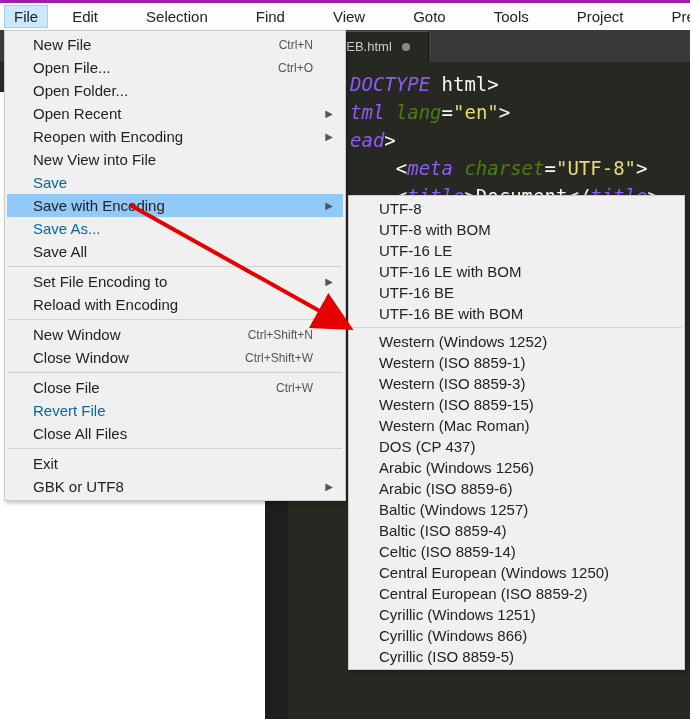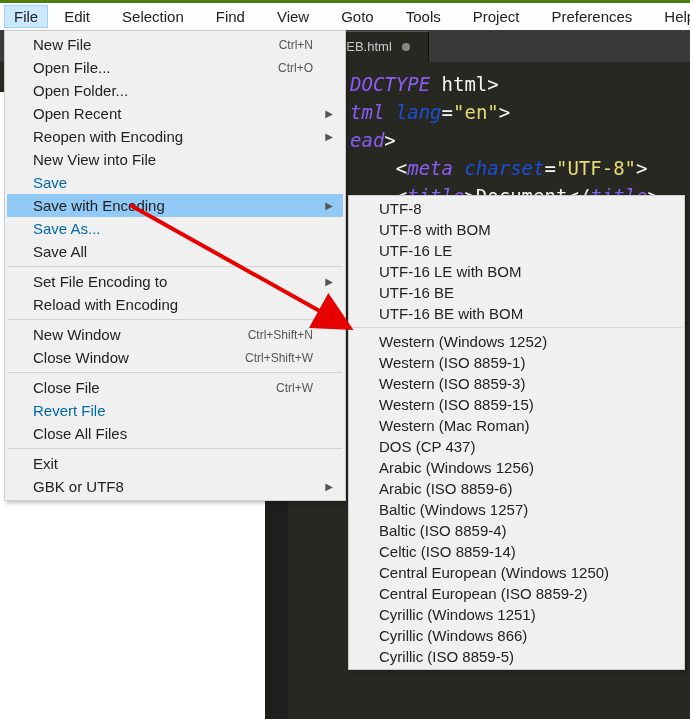--- a/index.html
+++ b/index.html
@@ -7,30 +7,30 @@
       font-family: "Segoe UI", Tahoma, sans-serif;
       font-size: 14px;
       background: #000;
       width: 690px;
       height: 719px;
       overflow: hidden;
       position: relative;
     }
     .menubar {
       background: #fdfdfd;
-      border-top: 3px solid #4d7c0f;
+      border-top: 3px solid #a21caf;
       height: 30px;
       display: flex;
       align-items: center;
       padding: 0 4px;
       position: relative;
       z-index: 5;
     }
     .menubar-item {
-      padding: 3px 16px;
+      padding: 3px 24px;
       font-size: 15px;
       color: #222;
       cursor: default;
     }
     .menubar-item.active {
       background: #cce8ff;
       border: 1px solid #99d1ff;
       padding: 2px 9px;
     }
     .editor-area {
@@ -76,21 +76,21 @@
     .code {
       position: absolute;
       top: 40px; left: 350px;
       font-family: Consolas, monospace;
       font-size: 19px;
       line-height: 28px;
       white-space: pre;
       color: #f8f8f2;
     }
     .code .kw   { color: #8b5cf6; font-style: italic; }
-    .code .attr { color: #1d4ed8; font-style: italic; }
+    .code .attr { color: #4d7c0f; font-style: italic; }
     .code .str  { color: #e6db74; }
     .code .punc { color: #f8f8f2; }
 
     .file-menu {
       position: absolute;
       top: 30px; left: 4px;
       width: 342px;
       background: #f0f0f0;
       border: 1px solid #ccc;
       box-shadow: 2px 2px 4px rgba(0,0,0,0.25);

